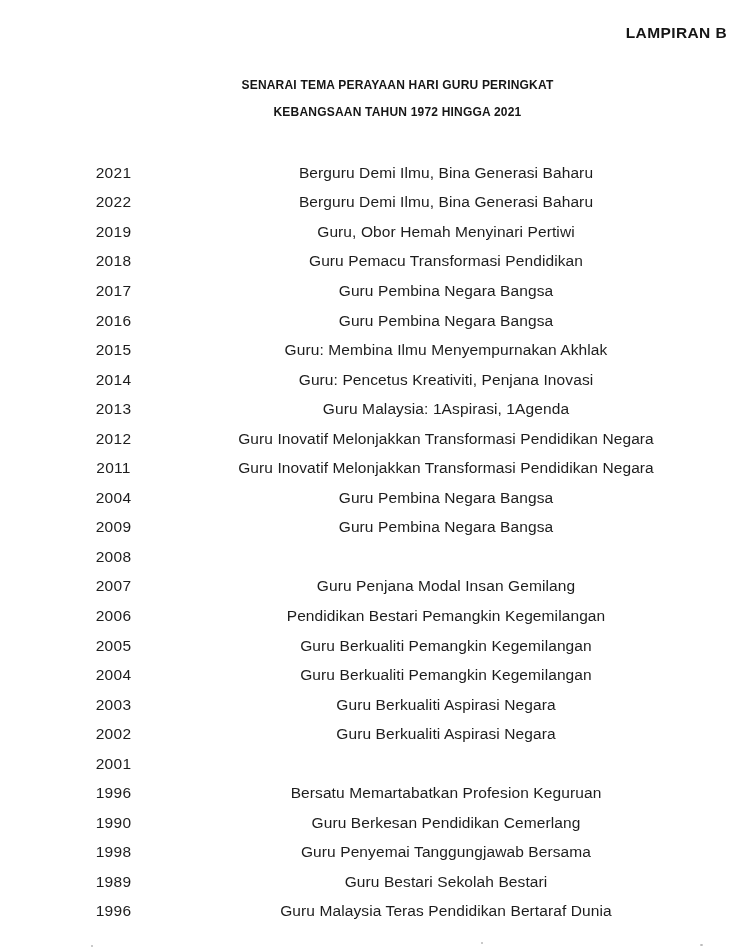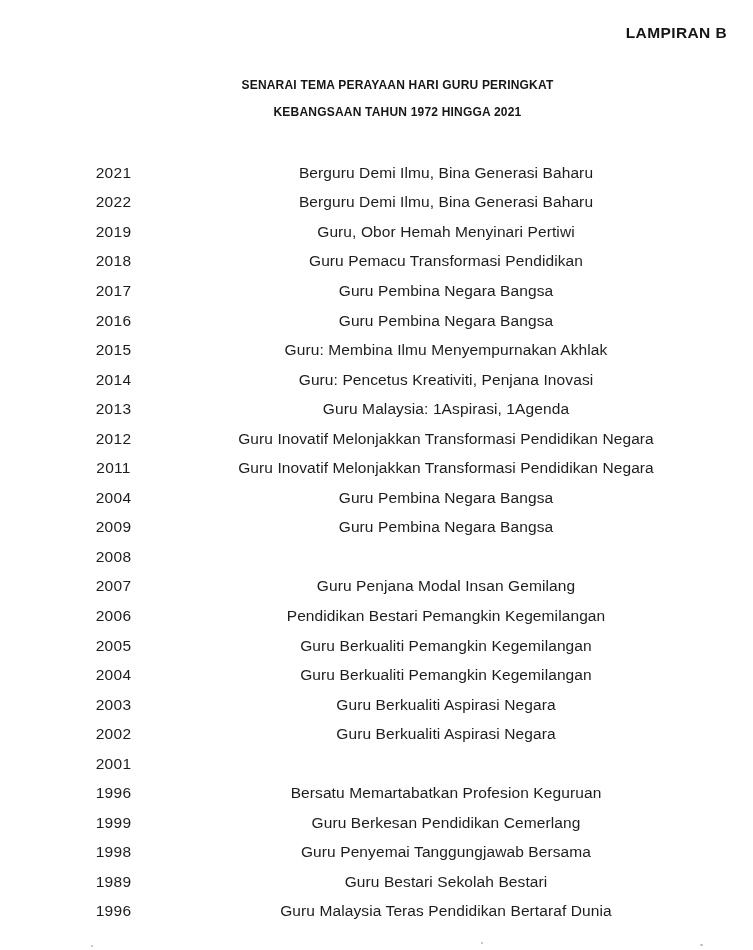--- a/index.html
+++ b/index.html
@@ -189,21 +189,21 @@
   <div class="row">
     <span class="year">2001</span>
   </div>
 
   <div class="row">
     <span class="year">1996</span>
     <span class="theme">Bersatu Memartabatkan Profesion Keguruan</span>
   </div>
 
   <div class="row">
-    <span class="year">1999</span>
+    <span class="year">1990</span>
     <span class="theme">Guru Berkesan Pendidikan Cemerlang</span>
   </div>
 
   <div class="row">
     <span class="year">1998</span>
     <span class="theme">Guru Penyemai Tanggungjawab Bersama</span>
   </div>
 
   <div class="row">
     <span class="year">1989</span>

